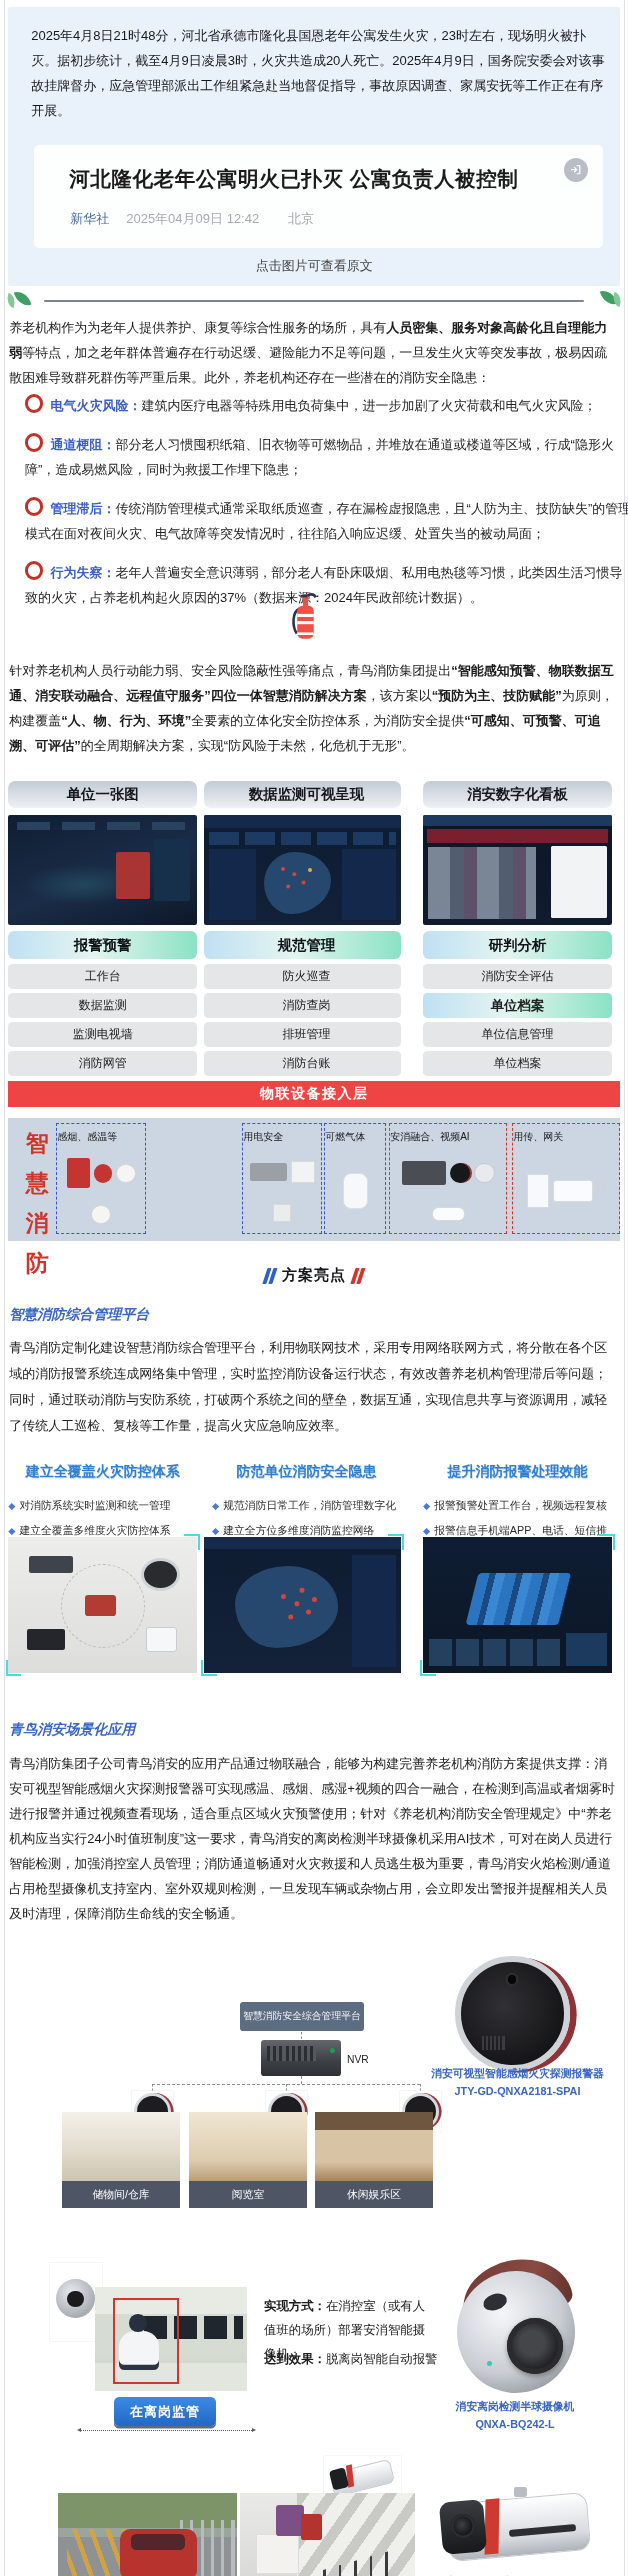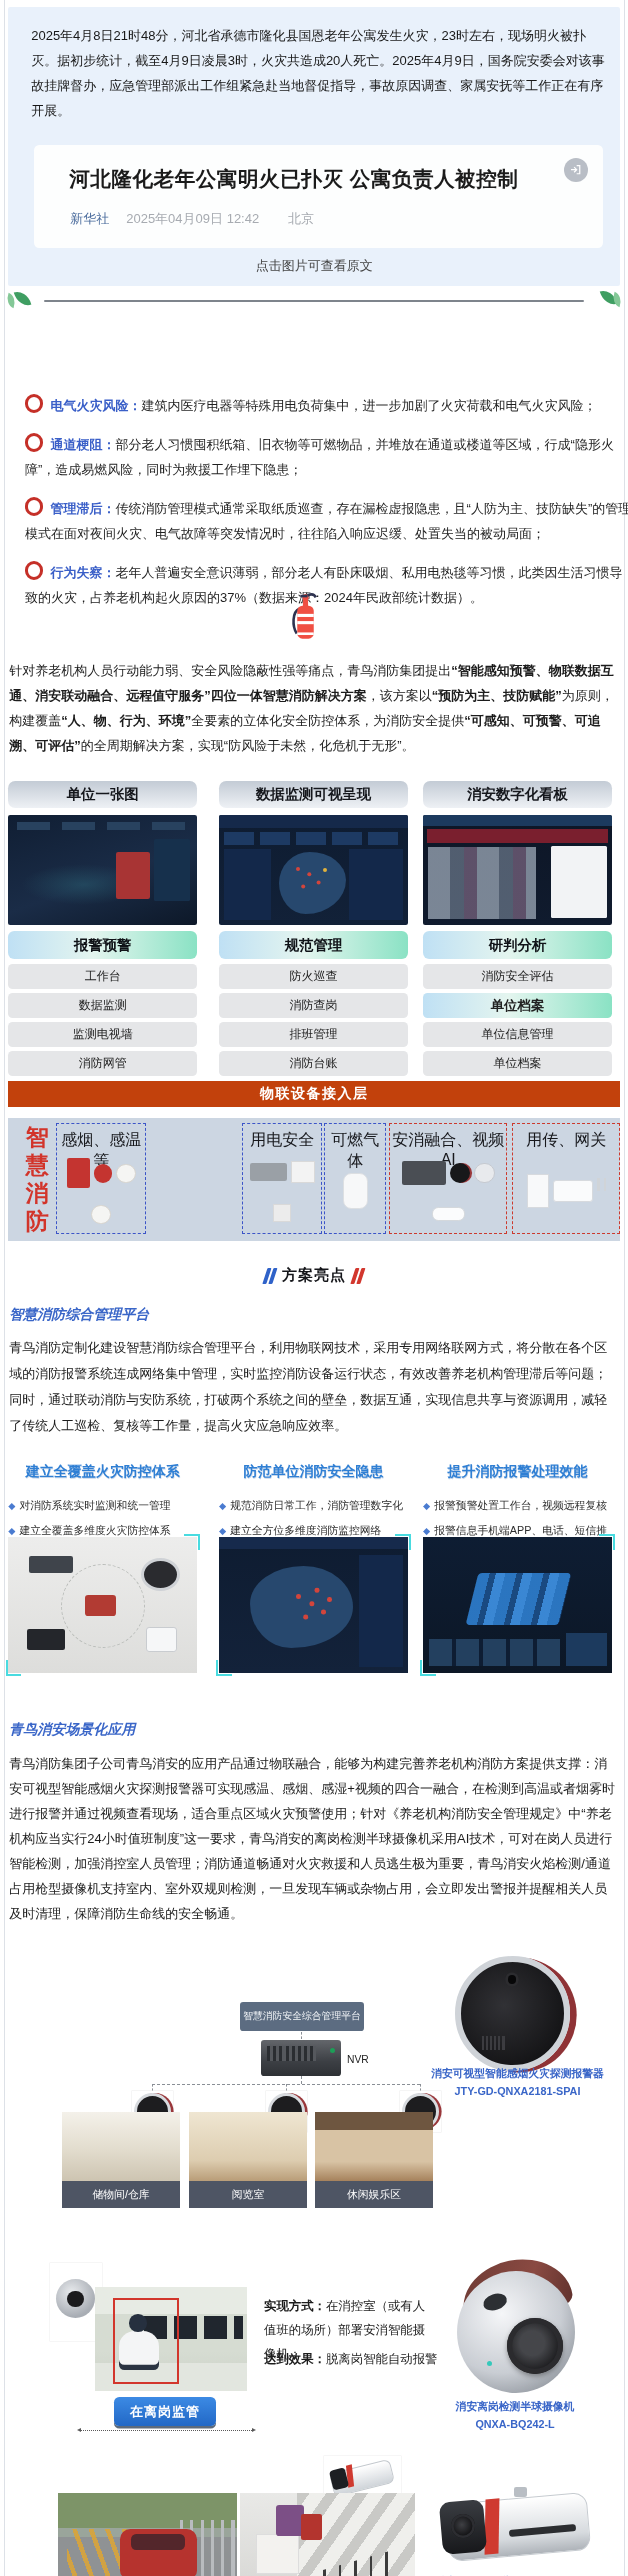--- a/index.html
+++ b/index.html
@@ -36,21 +36,21 @@
   .bullet{margin:0 0 14px 0;font-size:13px;line-height:25px;}
   .ring{display:inline-block;width:12.4px;height:12.4px;border:3.1px solid #c53028;border-radius:50%;margin-right:7.2px;vertical-align:-2.6px;}
   .blabel{color:#3a5fc8;font-weight:bold;}
   .solution-intro{top:658px;}
 
   
   .ext{position:absolute;left:289px;width:33px;height:52px;}
   .ext1{top:592px;}
 
   
-  .col1{left:8.2px;} .col2{left:219px;} .col3{left:423px;}
+  .col1{left:8.2px;} .col2{left:204px;padding-left:8px;} .col3{left:423px;}
   .pill-top{position:absolute;top:781px;width:189px;height:27px;border-radius:7.2px;
     background:linear-gradient(180deg,#c3cbd5,#eef1f5);display:flex;align-items:center;justify-content:center;
     font-size:14.4px;font-weight:bold;color:#15171c;}
   .shot{position:absolute;top:815px;width:189px;height:110px;border-radius:2.1px;overflow:hidden;}
   .s1{background:linear-gradient(160deg,#101e33,#1a2c47 55%,#0d1828);}
   .s1 .glow{position:absolute;left:12.4px;top:49px;width:124px;height:41px;background:radial-gradient(ellipse,#2f6e7e66,transparent 70%);}
   .s1 .alertp{position:absolute;left:108px;top:37px;width:34px;height:47px;background:#a83434;border-radius:2.1px;}
   .s1 .statr{position:absolute;left:9.3px;top:7.2px;right:9.3px;height:8.2px;
     background:repeating-linear-gradient(90deg,#28425f 0 33px,transparent 33px 45px);}
   .s1 .chart{position:absolute;right:7.2px;top:24px;width:36px;height:62px;background:#16304c;border-radius:1.5px;}
@@ -70,31 +70,31 @@
     background:repeating-linear-gradient(90deg,#8d99a8 0 21.6px,#5d6a7c 21.6px 36px,#6b5a74 36px 49px);opacity:.85;}
   .s3 .doc{position:absolute;right:5.2px;top:31px;width:56px;height:72px;background:#f2f3f5;border-radius:1.5px;}
   .pill-mid{position:absolute;top:931px;width:189px;height:28px;border-radius:6.2px;
     background:linear-gradient(90deg,#bfe0f4,#e4f5ef 45%,#8ae2c4);display:flex;align-items:center;justify-content:center;
     font-size:14.4px;font-weight:bold;color:#101318;}
   .item{position:absolute;width:189px;height:25px;border-radius:4.6px;background:#e5e6e8;
     display:flex;align-items:center;justify-content:center;font-size:12px;color:#222;}
   .r1{top:964px;} .r2{top:993px;} .r3{top:1022px;} .r4{top:1051px;}
   .item.teal{background:linear-gradient(90deg,#bfe0f4,#e4f5ef 45%,#8ae2c4);font-size:13.4px;font-weight:bold;}
 
-  .iot-banner{position:absolute;left:8.2px;top:1081px;width:612px;height:26px;background:#c2410c;
+  .iot-banner{position:absolute;left:8.2px;top:1081px;width:612px;height:26px;background:#ef4444;
     display:flex;align-items:center;justify-content:center;color:#fff;font-size:14px;font-weight:bold;letter-spacing:1.5px;}
 
   
   .dev-panel{position:absolute;left:8.2px;top:1118px;width:612px;height:123px;background:#ccd6e2;}
-  .side-label{position:absolute;left:15.5px;top:5.2px;width:27px;font-size:23px;font-weight:bold;color:#d2342a;line-height:28px;text-align:center;}
+  .side-label{position:absolute;left:15.5px;top:5.2px;width:27px;font-size:23px;font-weight:bold;color:#d2342a;line-height:40px;text-align:center;}
   .grp{position:absolute;top:5.2px;height:109px;border:1.5px dashed #3c55c8;}
   .grp.red{border-color:#cc3a2e;}
   .g1{left:48px;width:88px;} .g2{left:140px;width:91px;} .g3{left:234px;width:78px;}
   .g4{left:316px;width:60px;} .g5{left:381px;width:116px;} .g6{left:504px;width:106px;}
-  .grp .glabel{margin-top:6.2px;text-align:center;font-size:16px;color:#17181c;}
+  .grp .glabel{margin-top:6.2px;text-align:left;font-size:10px;color:#17181c;}
   .devrow{position:absolute;left:0;right:0;top:28px;bottom:3.1px;display:flex;flex-wrap:wrap;align-items:center;justify-content:center;gap:4.1px;}
   .shp{display:inline-block;}
   .alarm-panel{width:23px;height:30px;background:#c43430;border-radius:2.1px;}
   .strobe{width:18.5px;height:18.5px;border-radius:50%;background:#c43430;}
   .wdet{width:17.5px;height:17.5px;border-radius:50%;background:#f5f5f3;border:1px solid #d8d5cf;}
   .wpanel{width:25px;height:31px;background:#f6f7f8;border:1px solid #d7dade;}
   .hydrant{width:14.4px;height:28px;background:#b3342e;border-radius:3.1px;}
   .meter{width:12.4px;height:23px;background:#3a3d42;border-radius:2.1px;}
   .gdev{width:37px;height:17.5px;background:#9aa0a6;border-radius:2.1px;}
   .breaker{width:21.6px;height:20.6px;background:#f3f3f3;border:1px solid #d9d9d9;}
@@ -272,20 +272,21 @@
     </div>
     <div class="nc-caption">点击图片可查看原文</div>
   </section>
 
   <div class="divider">
     <div class="div-line"></div>
     <span class="lg-l"><i class="leaf a" style="position:absolute"></i><i class="leaf b" style="position:absolute"></i></span>
     <span class="lg-r"><i class="leaf a" style="position:absolute"></i><i class="leaf b" style="position:absolute"></i></span>
   </div>
 
+  <p class="body risks-intro"><span>养老机构作为为老年人提供养护、康复等综合性服务的场所，具有</span><span style="font-weight: bold;">人员密集、服务对象高龄化且自理能力弱</span><span>等特点，加之老年群体普遍存在行动迟缓、避险能力不足等问题，一旦发生火灾等突发事故，极易因疏散困难导致群死群伤等严重后果。此外，养老机构还存在一些潜在的消防安全隐患：</span></p>
   <div class="bullets">
     <p class="bullet"><span class="ring"></span><span class="blabel">电气火灾风险：</span><span>建筑内医疗电器等特殊用电负荷集中，进一步加剧了火灾荷载和电气火灾风险；</span></p>
     <p class="bullet"><span class="ring"></span><span class="blabel">通道梗阻：</span><span>部分老人习惯囤积纸箱、旧衣物等可燃物品，并堆放在通道或楼道等区域，行成“隐形火障”，造成易燃风险，同时为救援工作埋下隐患；</span></p>
     <p class="bullet"><span class="ring"></span><span class="blabel">管理滞后：</span><span>传统消防管理模式通常采取纸质巡查，存在漏检虚报隐患，且“人防为主、技防缺失”的管理模式在面对夜间火灾、电气故障等突发情况时，往往陷入响应迟缓、处置失当的被动局面；</span></p>
     <p class="bullet"><span class="ring"></span><span class="blabel">行为失察：</span><span>老年人普遍安全意识薄弱，部分老人有卧床吸烟、私用电热毯等习惯，此类因生活习惯导致的火灾，占养老机构起火原因的37%（数据来源：2024年民政部统计数据）。</span></p>
   </div>
 
   <div class="ext ext1">
     <svg width="33" height="52" viewBox="0 0 64 100">
       <path d="M20 32 C6 38 6 66 15 80" stroke="#2e3350" stroke-width="5" fill="none"></path>

